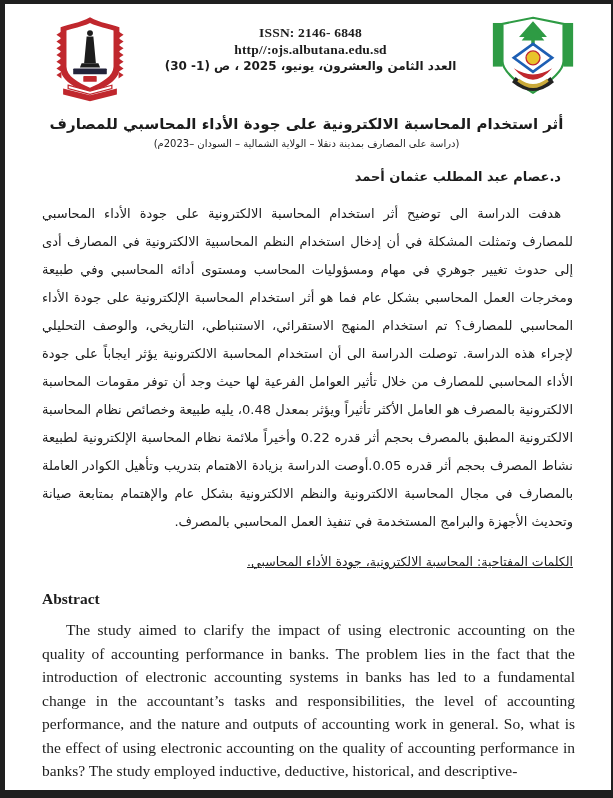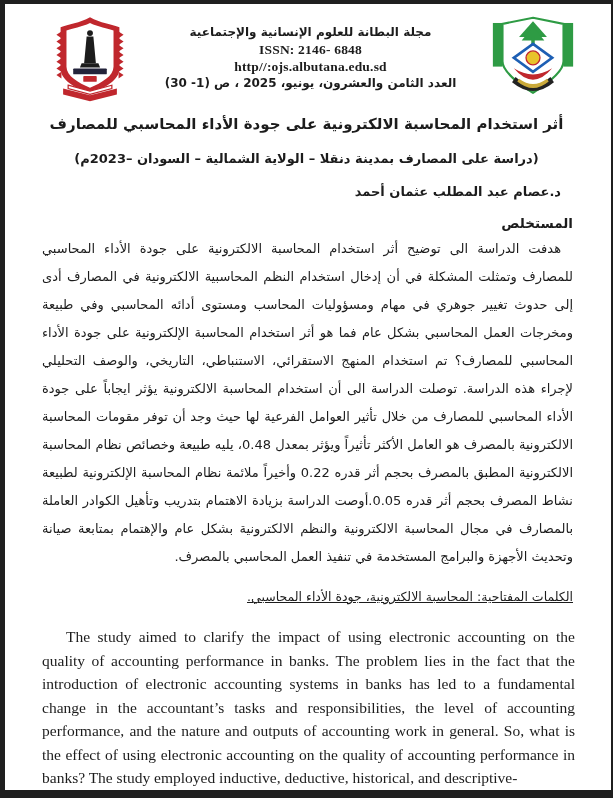--- a/index.html
+++ b/index.html
@@ -26,21 +26,21 @@
   .logo{flex:0 0 auto;}
   .masthead{
     flex:1 1 auto;text-align:center;direction:rtl;
     padding-top:8px;
   }
   .masthead .line{font-weight:bold;font-size:12px;line-height:17px;}
   .masthead .latin{font-family:"Liberation Serif",serif;font-size:13.5px;letter-spacing:.2px;}
 
   .titleblock{direction:rtl;text-align:center;margin-top:6px;padding:0 40px;}
   .title-main{font-weight:bold;font-size:15px;line-height:20px;}
-  .title-sub{font-weight:bold;font-size:13px;line-height:20px;margin-top:15px;}
+  .title-sub{font-weight:normal;font-size:10px;line-height:20px;margin-top:0;}
   .author-line{direction:rtl;font-weight:bold;font-size:13px;
     margin:14px 52px 0 40px;line-height:18px;}
   .affil-line{direction:rtl;text-align:right;font-size:11.5px;
     margin:11px 52px 0 40px;line-height:16px;}
 
   .sec-ar{direction:rtl;margin:14px 40px 0 42px;}
   .h-ar{font-weight:bold;font-size:13.5px;text-align:right;margin:0 0 4px 0;}
   .p-ar{
     font-size:13px;line-height:28px;text-align:justify;text-justify:inter-word;
     margin:0;
@@ -83,21 +83,20 @@
 
         <rect x="30" y="62" width="40" height="7" rx="1" fill="#23233a"></rect>
         <rect x="42" y="71" width="16" height="7" rx="1" fill="#c0272d"></rect>
 
         <path d="M18,86 L50,94 L82,86 L82,93 L50,101 L18,93 Z" fill="#c0272d"></path>
         <path d="M24,82 L50,89 L76,82 L76,86 L50,93 L24,86 Z" fill="#ffffff" stroke="#c0272d" stroke-width="1.5"></path>
       </svg>
     </div>
 
     <div class="masthead">
-      <div class="line">مجلة البطانة للعلوم الإنسانية والإجتماعية</div>
       <div class="line latin">ISSN: 2146- 6848</div>
       <div class="line latin">http//:ojs.albutana.edu.sd</div>
       <div class="line">العدد الثامن والعشرون، يونيو، 2025 ، ص (1- 30)</div>
     </div>
 
     <div class="logo">
       <svg width="88" height="82" viewBox="0 0 100 94">
 
         <rect x="4" y="8" width="11" height="50" fill="#2e9b44"></rect>
         <rect x="85" y="8" width="11" height="50" fill="#2e9b44"></rect>
@@ -120,23 +119,23 @@
   </div>
 
   <div class="titleblock">
     <div class="title-main">أثر استخدام المحاسبة الالكترونية على جودة الأداء المحاسبي للمصارف</div>
     <div class="title-sub">(دراسة على المصارف بمدينة دنقلا – الولاية الشمالية – السودان –2023م)</div>
   </div>
 
   <div class="author-line">د.عصام عبد المطلب عثمان أحمد</div>
 
   <div class="sec-ar">
-    <div class="h-ar">المستخلص</div>
     <p class="p-ar"><span class="indent"></span><span>هدفت الدراسة الى توضيح أثر استخدام المحاسبة الالكترونية على جودة الأداء المحاسبي للمصارف وتمثلت المشكلة في أن إدخال استخدام النظم المحاسبية الالكترونية في المصارف أدى إلى حدوث تغيير جوهري في مهام ومسؤوليات المحاسب ومستوى أدائه المحاسبي وفي طبيعة ومخرجات العمل المحاسبي بشكل عام فما هو أثر استخدام المحاسبة الإلكترونية على جودة الأداء المحاسبي للمصارف؟ تم استخدام المنهج الاستقرائي، الاستنباطي، التاريخي، والوصف التحليلي لإجراء هذه الدراسة. توصلت الدراسة الى أن استخدام المحاسبة الالكترونية يؤثر ايجاباً على جودة الأداء المحاسبي للمصارف من خلال تأثير العوامل الفرعية لها حيث وجد أن توفر مقومات المحاسبة الالكترونية بالمصرف هو العامل الأكثر تأثيراً ويؤثر بمعدل 0.48، يليه طبيعة وخصائص نظام المحاسبة الالكترونية المطبق بالمصرف بحجم أثر قدره 0.22 وأخيراً ملائمة نظام المحاسبة الإلكترونية لطبيعة نشاط المصرف بحجم أثر قدره 0.05.أوصت الدراسة بزيادة الاهتمام بتدريب وتأهيل الكوادر العاملة بالمصارف في مجال المحاسبة الالكترونية والنظم الالكترونية بشكل عام والإهتمام بمتابعة صيانة وتحديث الأجهزة والبرامج المستخدمة في تنفيذ العمل المحاسبي بالمصرف.</span></p>
   </div>
 
   <div class="keywords">الكلمات المفتاحية: المحاسبة الالكترونية، جودة الأداء المحاسبي.</div>
 
   <div class="sec-en">
+    <div class="h-en">Abstract</div>
     <p class="p-en">The study aimed to clarify the impact of using electronic accounting on the quality of accounting performance in banks. The problem lies in the fact that the introduction of electronic accounting systems in banks has led to a fundamental change in the accountant’s tasks and responsibilities, the level of accounting performance, and the nature and outputs of accounting work in general. So, what is the effect of using electronic accounting on the quality of accounting performance in banks? The study employed inductive, deductive, historical, and descriptive-</p>
   </div>
 
 </div>
 
 </body></html>

